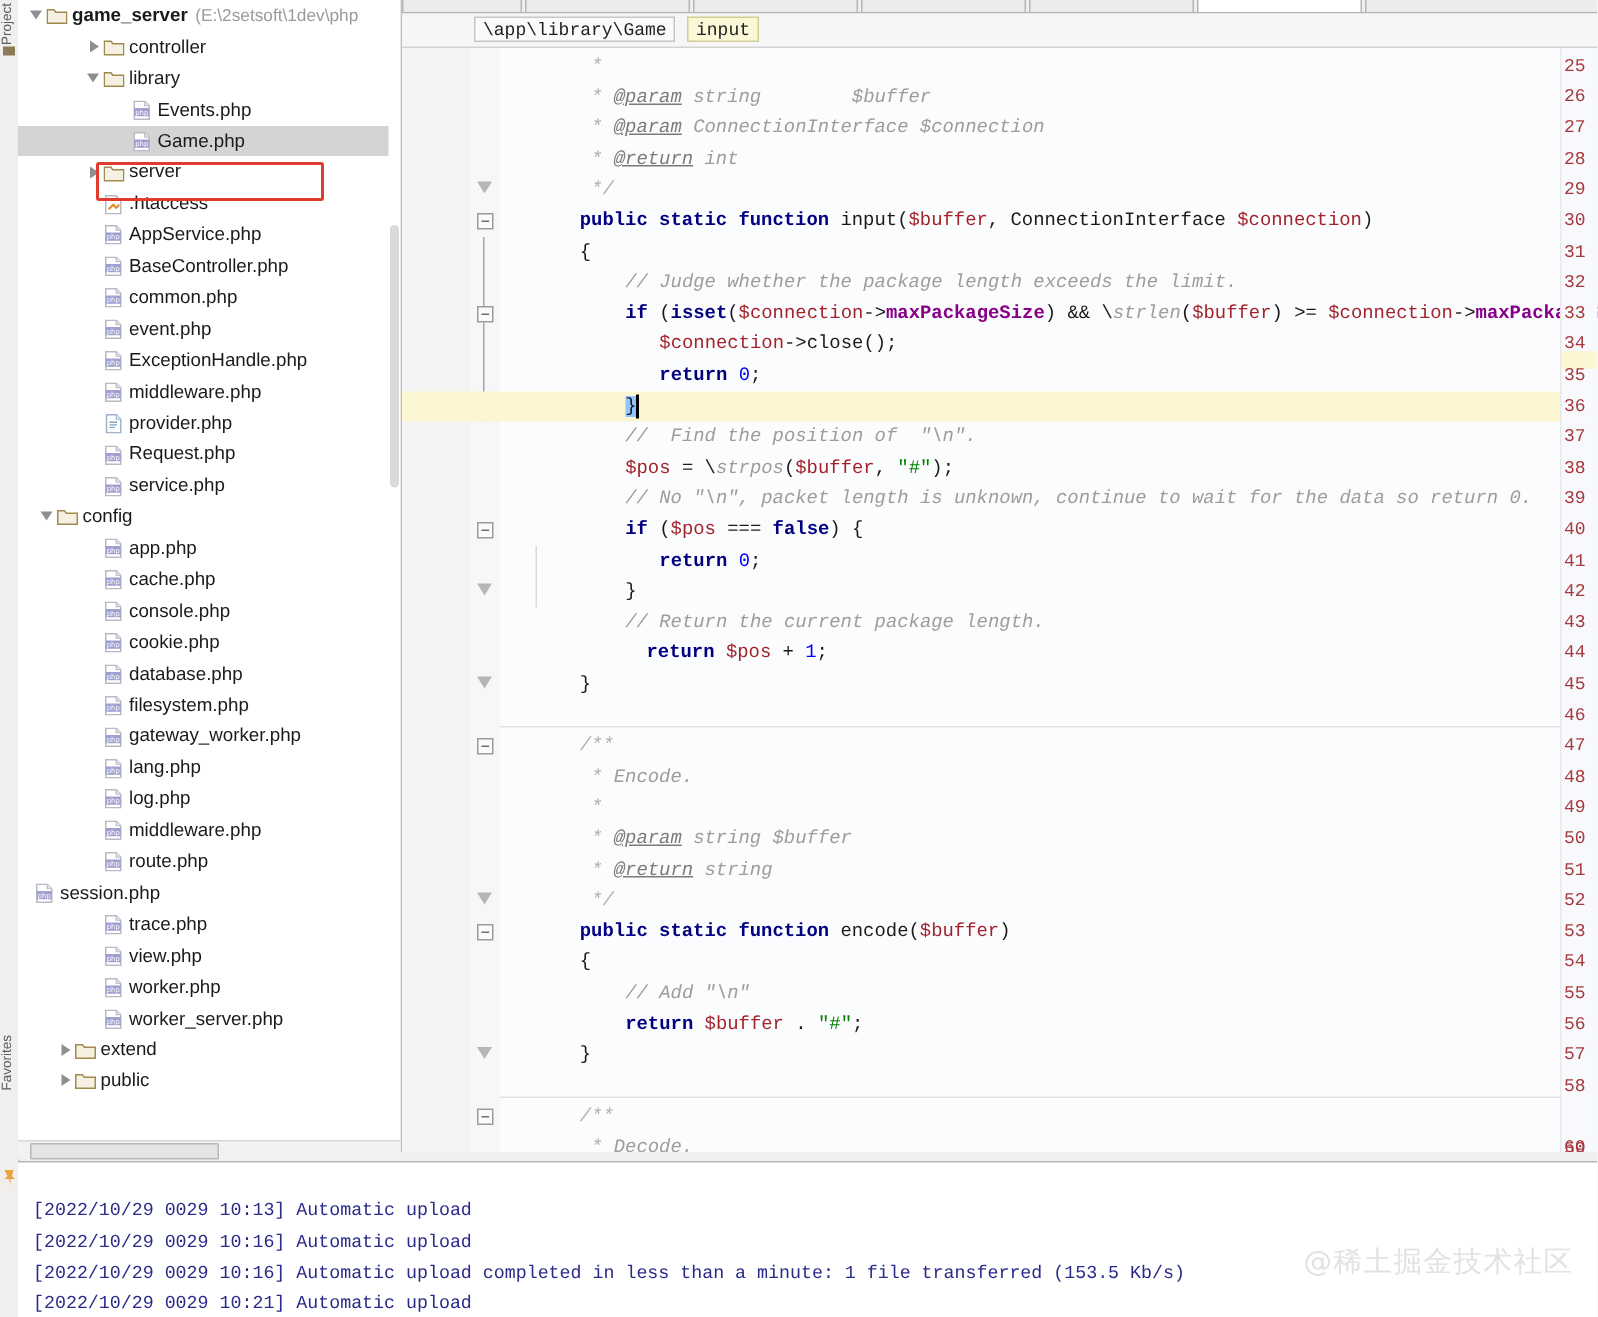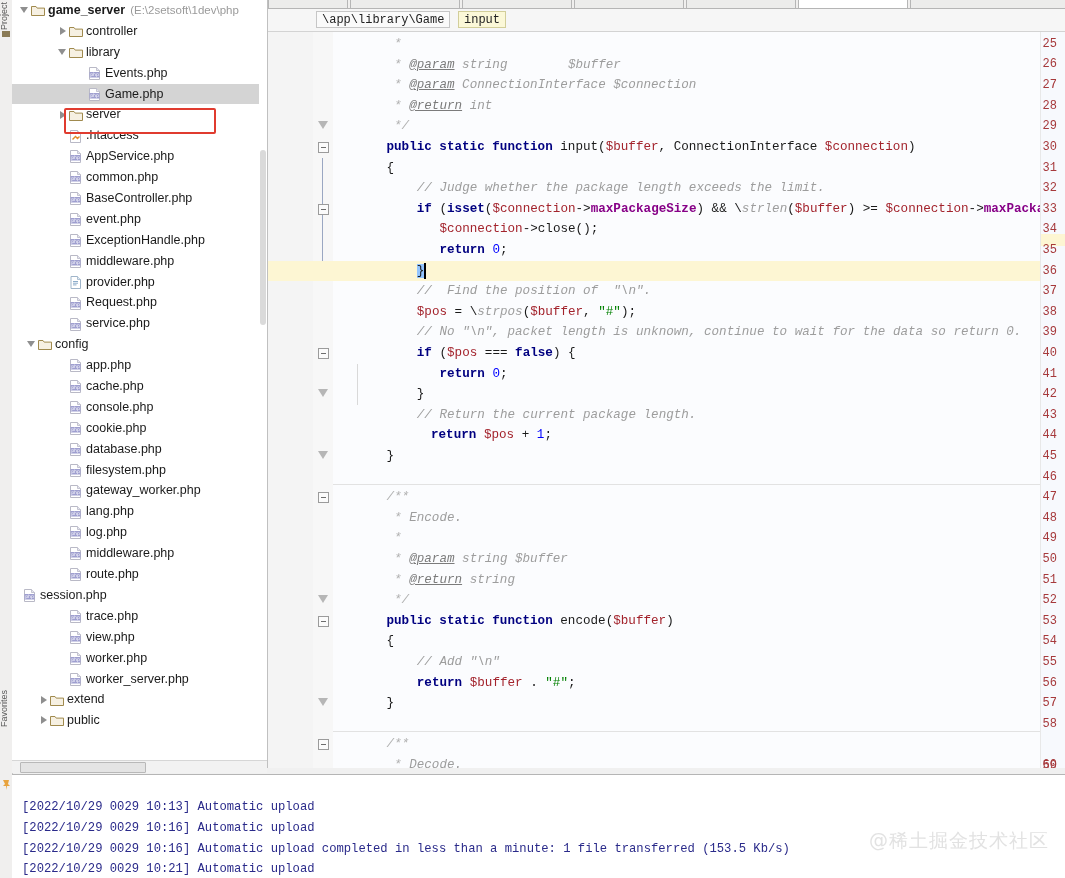--- a/index.html
+++ b/index.html
@@ -282,27 +282,27 @@
               <path d="M1.5 0.5 h7 l3 3 v9 h-10 z" fill="#ffffff" stroke="#b9b9c6" stroke-width="1"></path>
               <path d="M8.5 0.5 v3 h3" fill="#e6e6ef" stroke="#b9b9c6" stroke-width="0.8"></path>
               <rect x="1.5" y="5" width="10" height="5.5" fill="#9f9fd0"></rect>
               <text x="6.5" y="9.4" font-size="4.6" fill="#ffffff" text-anchor="middle" font-family="DejaVu Sans">php</text>
             </svg></span><span class="lbl">AppService.php</span></div>
         <div class="tree-row" style="padding-left: 46px;"><span class="arrow none"></span><span class="ico"><svg viewBox="0 0 14 13" width="14" height="13">
               <path d="M1.5 0.5 h7 l3 3 v9 h-10 z" fill="#ffffff" stroke="#b9b9c6" stroke-width="1"></path>
               <path d="M8.5 0.5 v3 h3" fill="#e6e6ef" stroke="#b9b9c6" stroke-width="0.8"></path>
               <rect x="1.5" y="5" width="10" height="5.5" fill="#9f9fd0"></rect>
               <text x="6.5" y="9.4" font-size="4.6" fill="#ffffff" text-anchor="middle" font-family="DejaVu Sans">php</text>
+            </svg></span><span class="lbl">BaseController.php</span></div>
+        <div class="tree-row" style="padding-left: 46px;"><span class="arrow none"></span><span class="ico"><svg viewBox="0 0 14 13" width="14" height="13">
+              <path d="M1.5 0.5 h7 l3 3 v9 h-10 z" fill="#ffffff" stroke="#b9b9c6" stroke-width="1"></path>
+              <path d="M8.5 0.5 v3 h3" fill="#e6e6ef" stroke="#b9b9c6" stroke-width="0.8"></path>
+              <rect x="1.5" y="5" width="10" height="5.5" fill="#9f9fd0"></rect>
+              <text x="6.5" y="9.4" font-size="4.6" fill="#ffffff" text-anchor="middle" font-family="DejaVu Sans">php</text>
             </svg></span><span class="lbl">common.php</span></div>
-        <div class="tree-row" style="padding-left: 46px;"><span class="arrow none"></span><span class="ico"><svg viewBox="0 0 14 13" width="14" height="13">
-              <path d="M1.5 0.5 h7 l3 3 v9 h-10 z" fill="#ffffff" stroke="#b9b9c6" stroke-width="1"></path>
-              <path d="M8.5 0.5 v3 h3" fill="#e6e6ef" stroke="#b9b9c6" stroke-width="0.8"></path>
-              <rect x="1.5" y="5" width="10" height="5.5" fill="#9f9fd0"></rect>
-              <text x="6.5" y="9.4" font-size="4.6" fill="#ffffff" text-anchor="middle" font-family="DejaVu Sans">php</text>
-            </svg></span><span class="lbl">BaseController.php</span></div>
         <div class="tree-row" style="padding-left: 46px;"><span class="arrow none"></span><span class="ico"><svg viewBox="0 0 14 13" width="14" height="13">
               <path d="M1.5 0.5 h7 l3 3 v9 h-10 z" fill="#ffffff" stroke="#b9b9c6" stroke-width="1"></path>
               <path d="M8.5 0.5 v3 h3" fill="#e6e6ef" stroke="#b9b9c6" stroke-width="0.8"></path>
               <rect x="1.5" y="5" width="10" height="5.5" fill="#9f9fd0"></rect>
               <text x="6.5" y="9.4" font-size="4.6" fill="#ffffff" text-anchor="middle" font-family="DejaVu Sans">php</text>
             </svg></span><span class="lbl">event.php</span></div>
         <div class="tree-row" style="padding-left: 46px;"><span class="arrow none"></span><span class="ico"><svg viewBox="0 0 14 13" width="14" height="13">
               <path d="M1.5 0.5 h7 l3 3 v9 h-10 z" fill="#ffffff" stroke="#b9b9c6" stroke-width="1"></path>
               <path d="M8.5 0.5 v3 h3" fill="#e6e6ef" stroke="#b9b9c6" stroke-width="0.8"></path>
               <rect x="1.5" y="5" width="10" height="5.5" fill="#9f9fd0"></rect>

